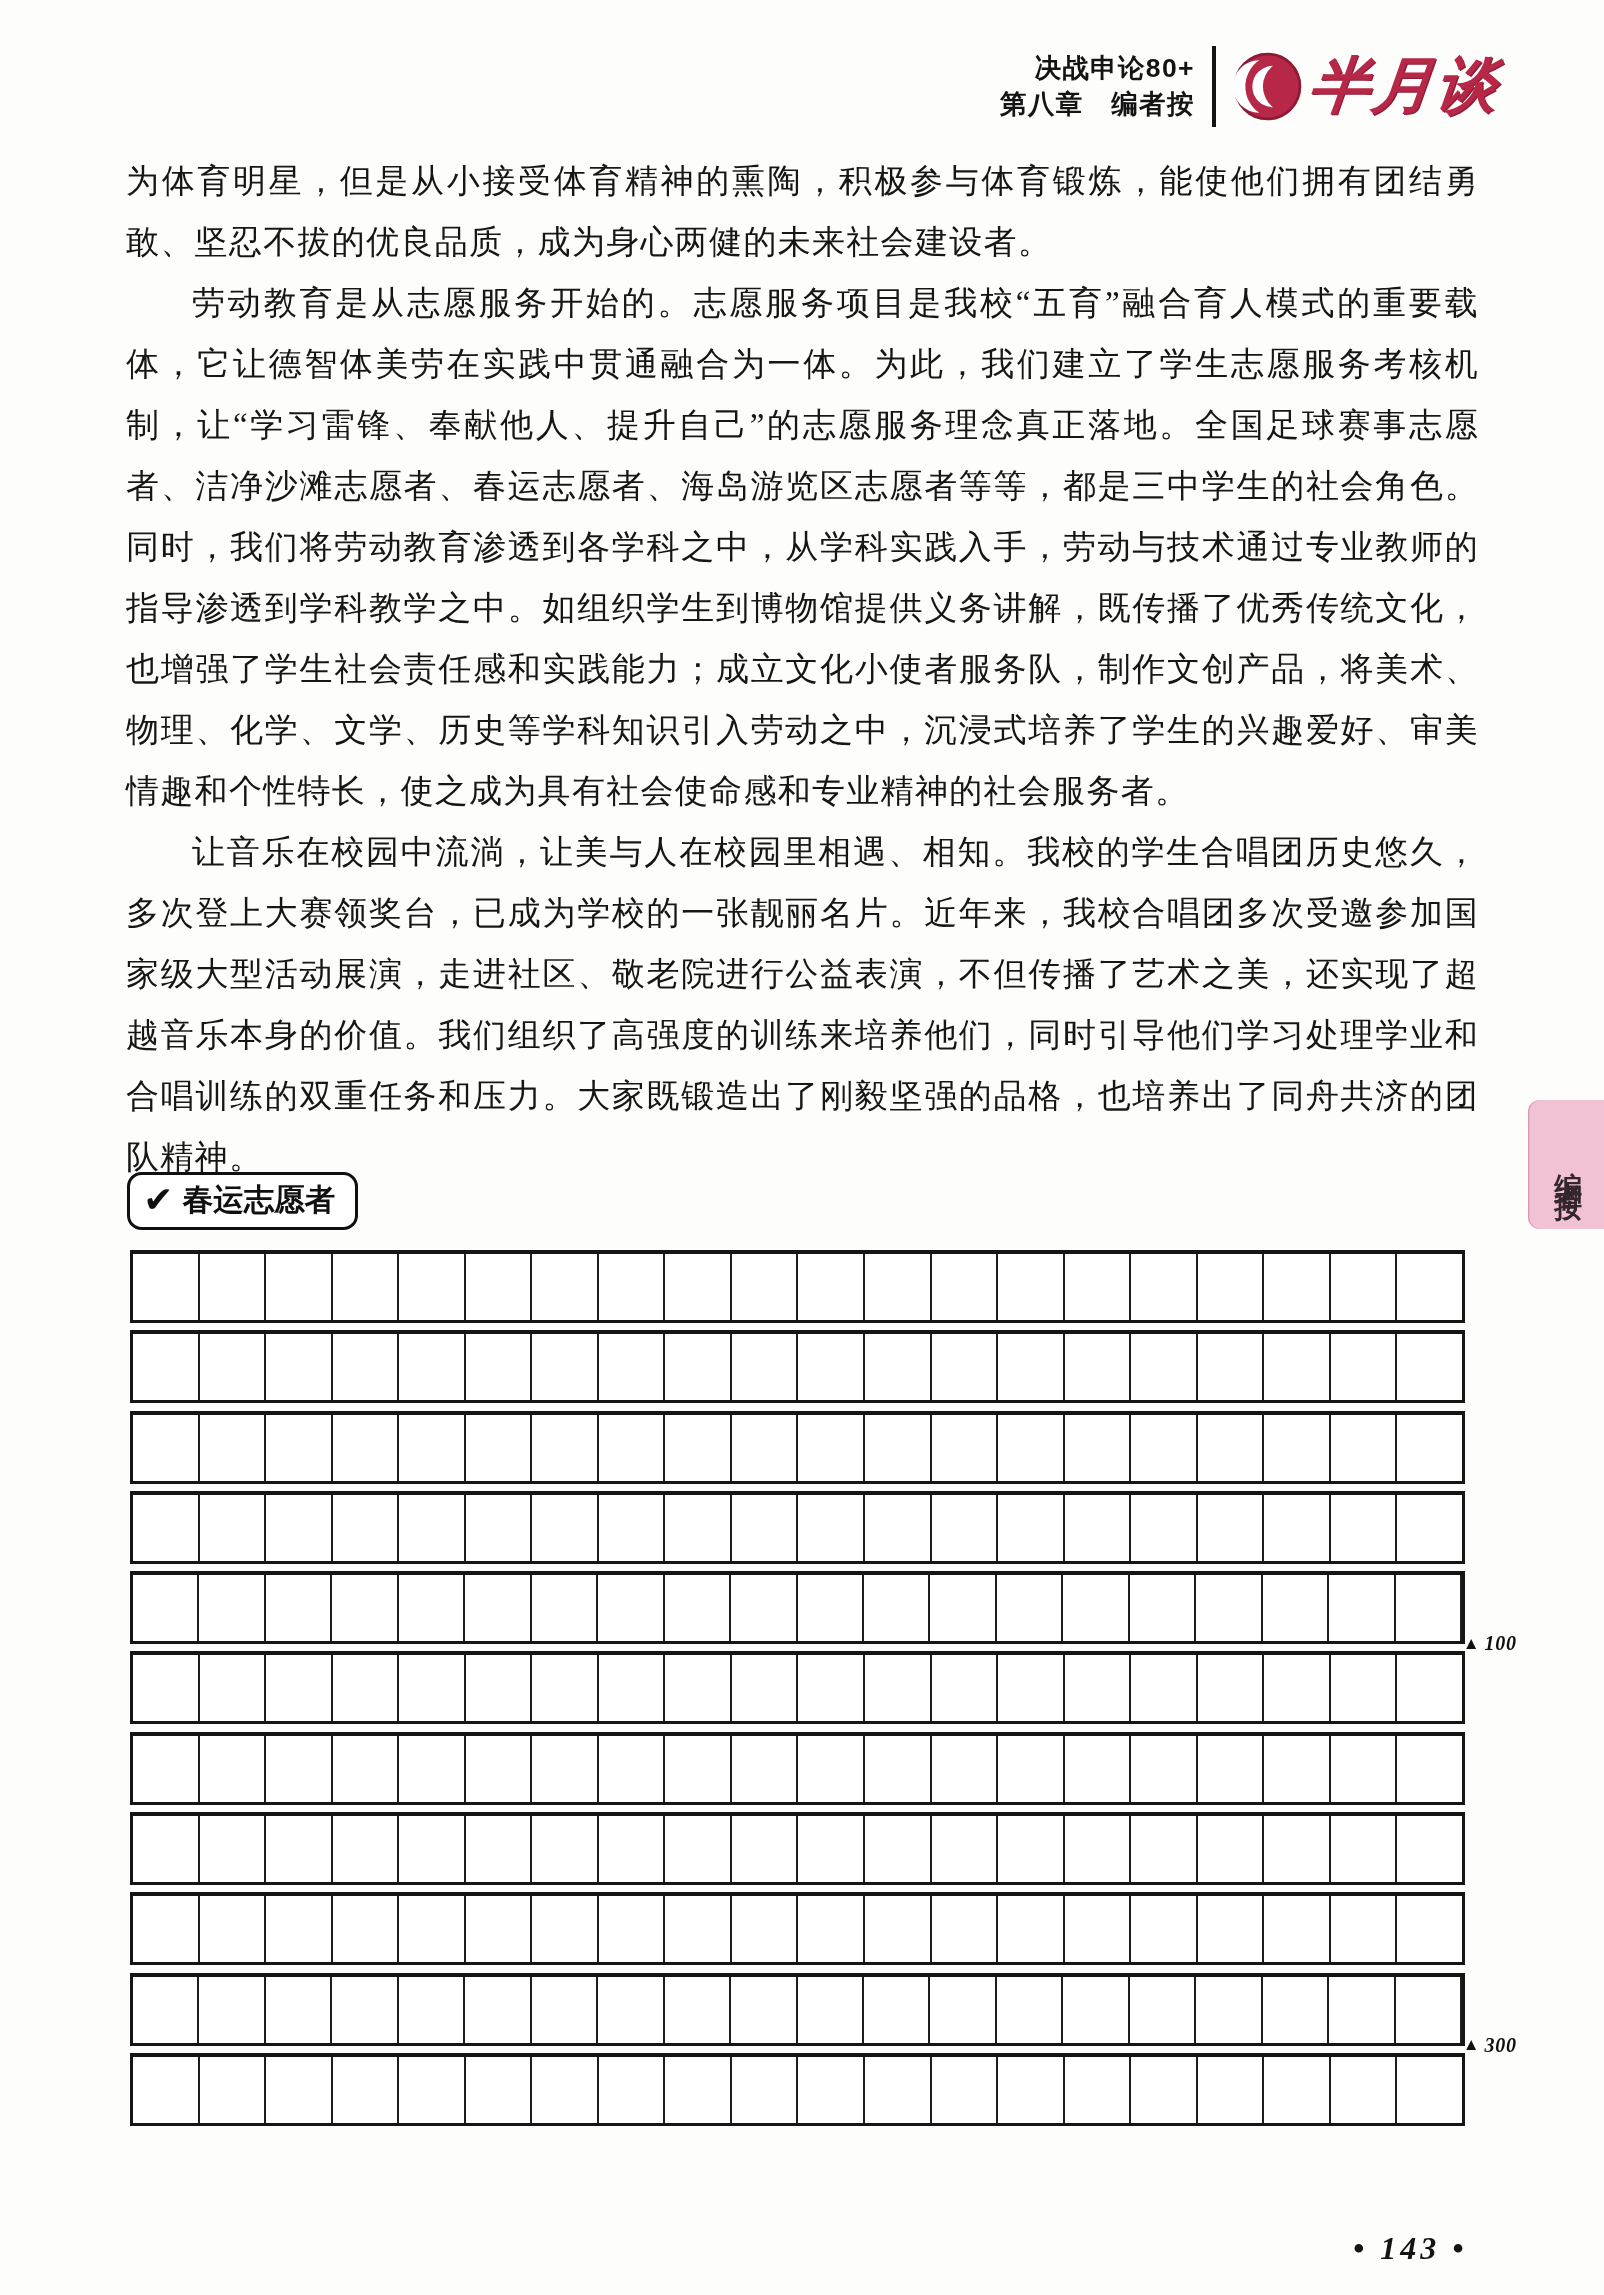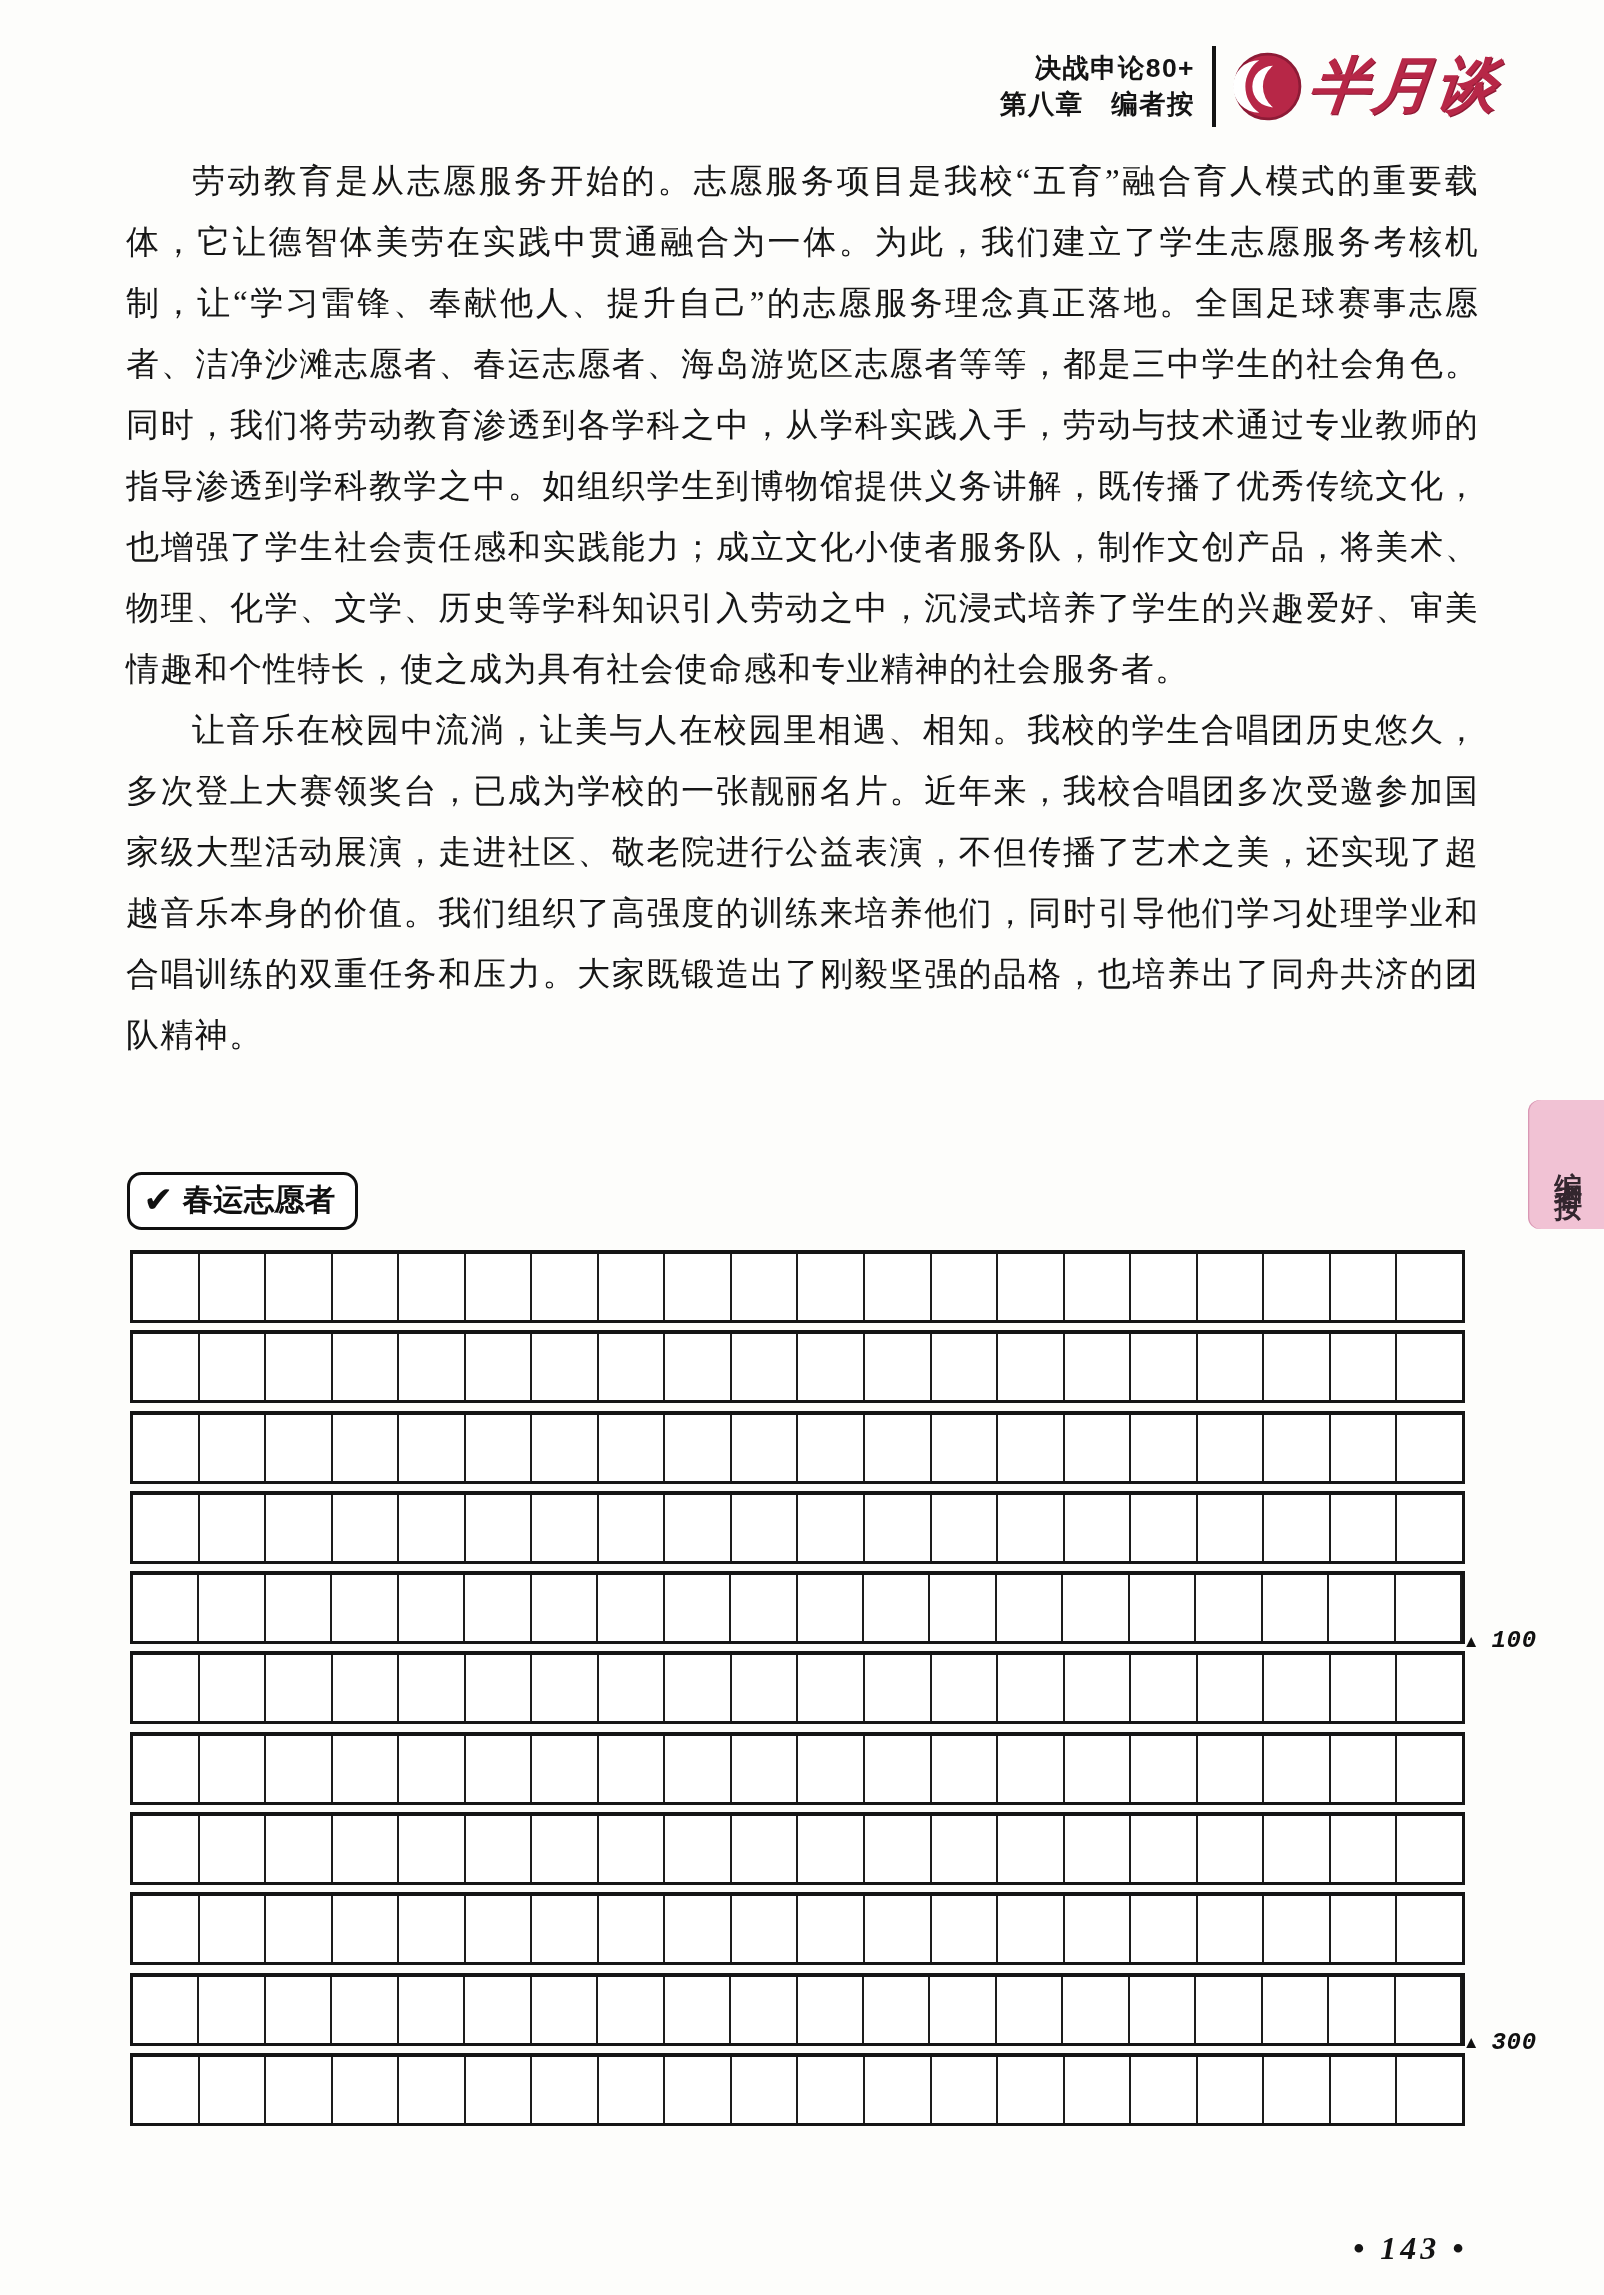--- a/index.html
+++ b/index.html
@@ -84,23 +84,23 @@
   .grid-marker{
     position:absolute;
     left:calc(100% + 0.7px);
     bottom:-12px;
     display:flex;align-items:center;
     white-space:nowrap;
     color:#101010;
   }
   .grid-marker .tri{font-size:17px;line-height:1;}
   .grid-marker .num{
-    font-family:Liberation Mono, monospace;
-    font-style:italic;font-weight:700;font-size:24px;line-height:1;
-    margin-left:12px;letter-spacing:0.7px;
+    font-family:Liberation Serif, serif;
+    font-style:italic;font-weight:700;font-size:20px;line-height:1;
+    margin-left:5px;letter-spacing:0.7px;
   }
 
   
   .side-tab{
     position:absolute;right:0;top:1100px;
     width:77px;height:129px;
     background:#f1c2d4;
     border-radius:12px 0 0 12px;
     box-shadow:inset 1.3px 0 0 #d898b4;
     display:flex;align-items:center;justify-content:center;
@@ -137,20 +137,21 @@
         <circle cx="50" cy="50" r="47" fill="#b72747"></circle>
         <circle cx="50" cy="50" r="47" fill="none" stroke="#8d1b36" stroke-width="4"></circle>
         <path d="M38 12 A46 46 0 0 0 38 88 A34 34 0 0 1 38 12 Z" fill="#ffffff"></path>
         <path d="M58 20 A38 38 0 0 0 58 80 A28 28 0 0 1 58 20 Z" fill="#ffffff"></path>
       </svg>
       <span class="brand-name">半月谈</span>
     </div>
   </div>
 
   <div class="bodytext">
+    <p>为体育明星，但是从小接受体育精神的熏陶，积极参与体育锻炼，能使他们拥有团结勇敢、坚忍不拔的优良品质，成为身心两健的未来社会建设者。</p>
     <p class="indent">劳动教育是从志愿服务开始的。志愿服务项目是我校“五育”融合育人模式的重要载体，它让德智体美劳在实践中贯通融合为一体。为此，我们建立了学生志愿服务考核机制，让“学习雷锋、奉献他人、提升自己”的志愿服务理念真正落地。全国足球赛事志愿者、洁净沙滩志愿者、春运志愿者、海岛游览区志愿者等等，都是三中学生的社会角色。同时，我们将劳动教育渗透到各学科之中，从学科实践入手，劳动与技术通过专业教师的指导渗透到学科教学之中。如组织学生到博物馆提供义务讲解，既传播了优秀传统文化，也增强了学生社会责任感和实践能力；成立文化小使者服务队，制作文创产品，将美术、物理、化学、文学、历史等学科知识引入劳动之中，沉浸式培养了学生的兴趣爱好、审美情趣和个性特长，使之成为具有社会使命感和专业精神的社会服务者。</p>
     <p class="indent">让音乐在校园中流淌，让美与人在校园里相遇、相知。我校的学生合唱团历史悠久，多次登上大赛领奖台，已成为学校的一张靓丽名片。近年来，我校合唱团多次受邀参加国家级大型活动展演，走进社区、敬老院进行公益表演，不但传播了艺术之美，还实现了超越音乐本身的价值。我们组织了高强度的训练来培养他们，同时引导他们学习处理学业和合唱训练的双重任务和压力。大家既锻造出了刚毅坚强的品格，也培养出了同舟共济的团队精神。</p>
   </div>
 
   <div class="practice-badge">
     <span class="check">✔</span>
     <span>春运志愿者</span>
   </div>
 
   <div class="grid">

